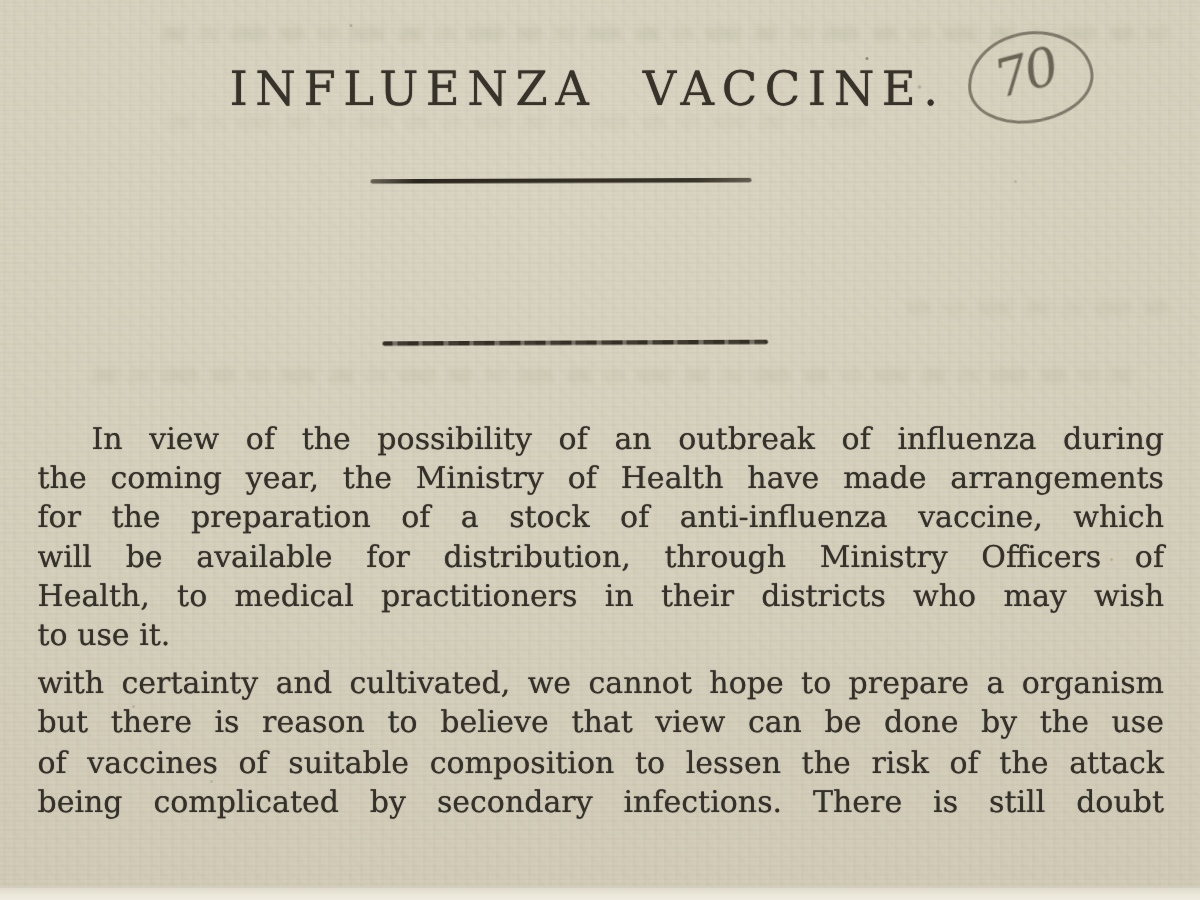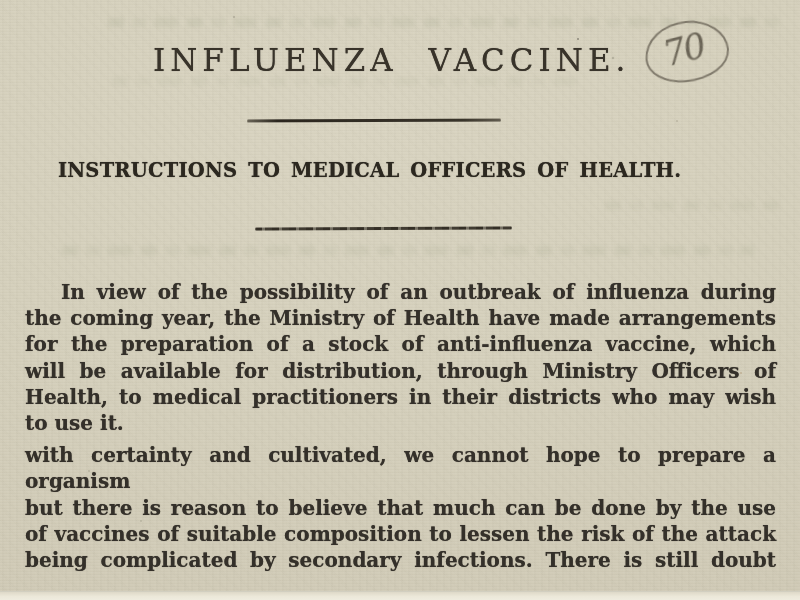--- a/index.html
+++ b/index.html
@@ -79,21 +79,21 @@
     text-shadow: 0 0 0.8px rgba(40,35,28,0.9);
     transform: scaleY(1.03);
   }
 
   #body {
     position: absolute; left: 25px; top: 279px; width: 751px;
     font-size: 20px; line-height: 26.2px; color: #34302a;
     text-shadow: 0 0 0.7px rgba(48,43,35,0.75);
   }
   .para + .para { margin-top: 6px; }
-  .line { text-align: justify; font-weight: bold; }
+  .line { text-align: justify; }
   .line.just { text-align-last: justify; }
   .line.first { text-indent: 36px; }
 
   #bottom-strip {
     position: absolute; left: 0; bottom: 0; width: 800px; height: 8px;
     background: linear-gradient(180deg, #ded9c8, #ece8d9 55%, #efecdf);
     border-top: 1px solid rgba(125,120,104,0.25);
   }
 </style>
 </head>
@@ -110,36 +110,35 @@
   <div class="speck"></div>
 
   <div id="title">INFLUENZA VACCINE.</div>
 
   <div id="circle-anno">
     <span>70</span>
   </div>
 
   <div id="rule1" class="rule"></div>
 
-  <div id="heading">INSTRUCTIONS TO MEDICAL OFFICERS OF HEALTH.</div>
 
   <div id="rule2" class="rule"></div>
 
   <div id="body">
       <div class="para">
         <div class="line just first">In view of the possibility of an outbreak of influenza during</div>
         <div class="line just">the coming year, the Ministry of Health have made arrangements</div>
         <div class="line just">for the preparation of a stock of anti-influenza vaccine, which</div>
         <div class="line just">will be available for distribution, through Ministry Officers of</div>
         <div class="line just">Health, to medical practitioners in their districts who may wish</div>
         <div class="line">to use it.</div>
       </div>
       <div class="para">
         <div class="line just">with certainty and cultivated, we cannot hope to prepare a organism</div>
-        <div class="line just">but there is reason to believe that much can be done by the use</div>
+        <div class="line just">but there is reason to believe that view can be done by the use</div>
         <div class="line just">of vaccines of suitable composition to lessen the risk of the attack</div>
         <div class="line just">being complicated by secondary infections.  There is still doubt</div>
       </div>
     </div>
 
   <div id="bottom-strip"></div>
 
 </div>
 
 </body></html>

